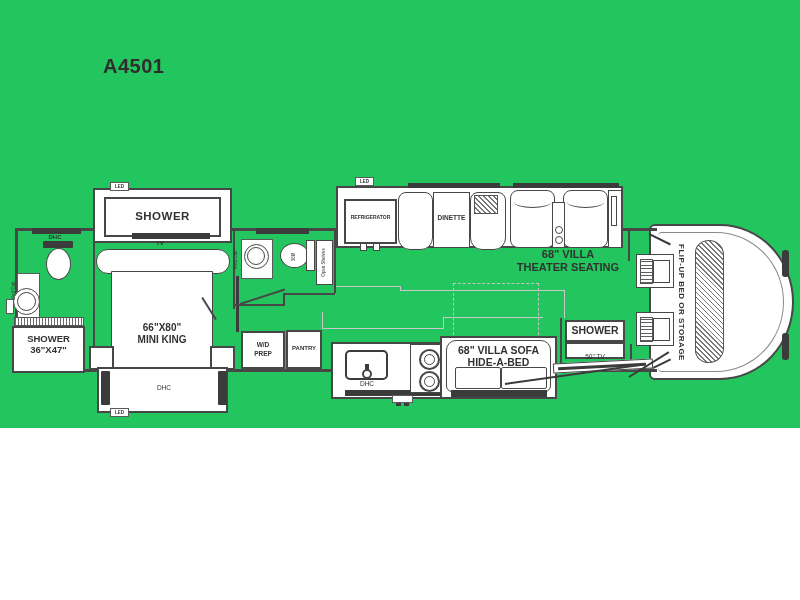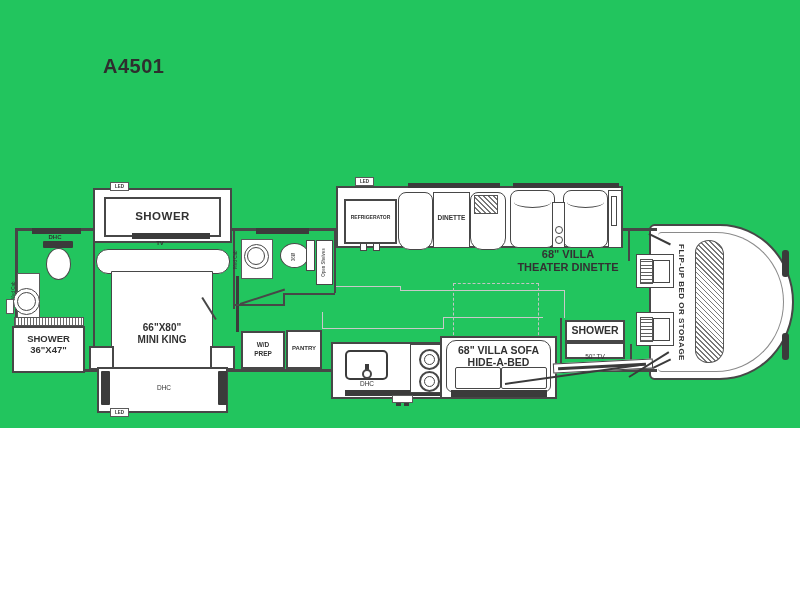--- a/index.html
+++ b/index.html
@@ -148,21 +148,21 @@
   <div class="b1" style="left:563px;top:190px;width:45px;height:58px;border-radius:8px;"></div>
   <div class="a" style="left:514px;top:196px;width:37px;height:12px;border-bottom:1.5px solid #474747;border-radius:50%;"></div>
   <div class="a" style="left:567px;top:196px;width:37px;height:12px;border-bottom:1.5px solid #474747;border-radius:50%;"></div>
   <div class="b1" style="left:552px;top:202px;width:13px;height:46px;"></div>
   <div class="c" style="left:555px;top:226px;width:8px;height:8px;border-width:1.5px;"></div>
   <div class="c" style="left:555px;top:236px;width:8px;height:8px;border-width:1.5px;"></div>
   <div class="b1" style="left:608px;top:190px;width:14px;height:58px;"></div>
   <div class="b1" style="left:611px;top:196px;width:6px;height:30px;"></div>
   <div class="t" style="left:512px;top:248px;width:112px;font-size:11px;">
     <div>68" VILLA</div>
-    <div>THEATER DINETTE</div>
+    <div>THEATER SEATING</div>
   </div>
 
   <div class="b" style="left:331px;top:342px;width:129px;height:57px;"></div>
   <div class="dk" style="left:345px;top:390px;width:103px;height:6px;"></div>
   <div class="bn" style="left:392px;top:395px;width:21px;height:8px;"></div>
   <div class="dk" style="left:396px;top:403px;width:5px;height:3px;"></div>
   <div class="dk" style="left:404px;top:403px;width:5px;height:3px;"></div>
   <div class="a" style="left:345px;top:350px;width:43px;height:30px;border:2.5px solid #3b3b3b;border-radius:5px;background:#fff;"></div>
   <div class="dk" style="left:365px;top:364px;width:4px;height:7px;"></div>
   <div class="c" style="left:362px;top:369px;width:10px;height:10px;border-width:2px;"></div>

